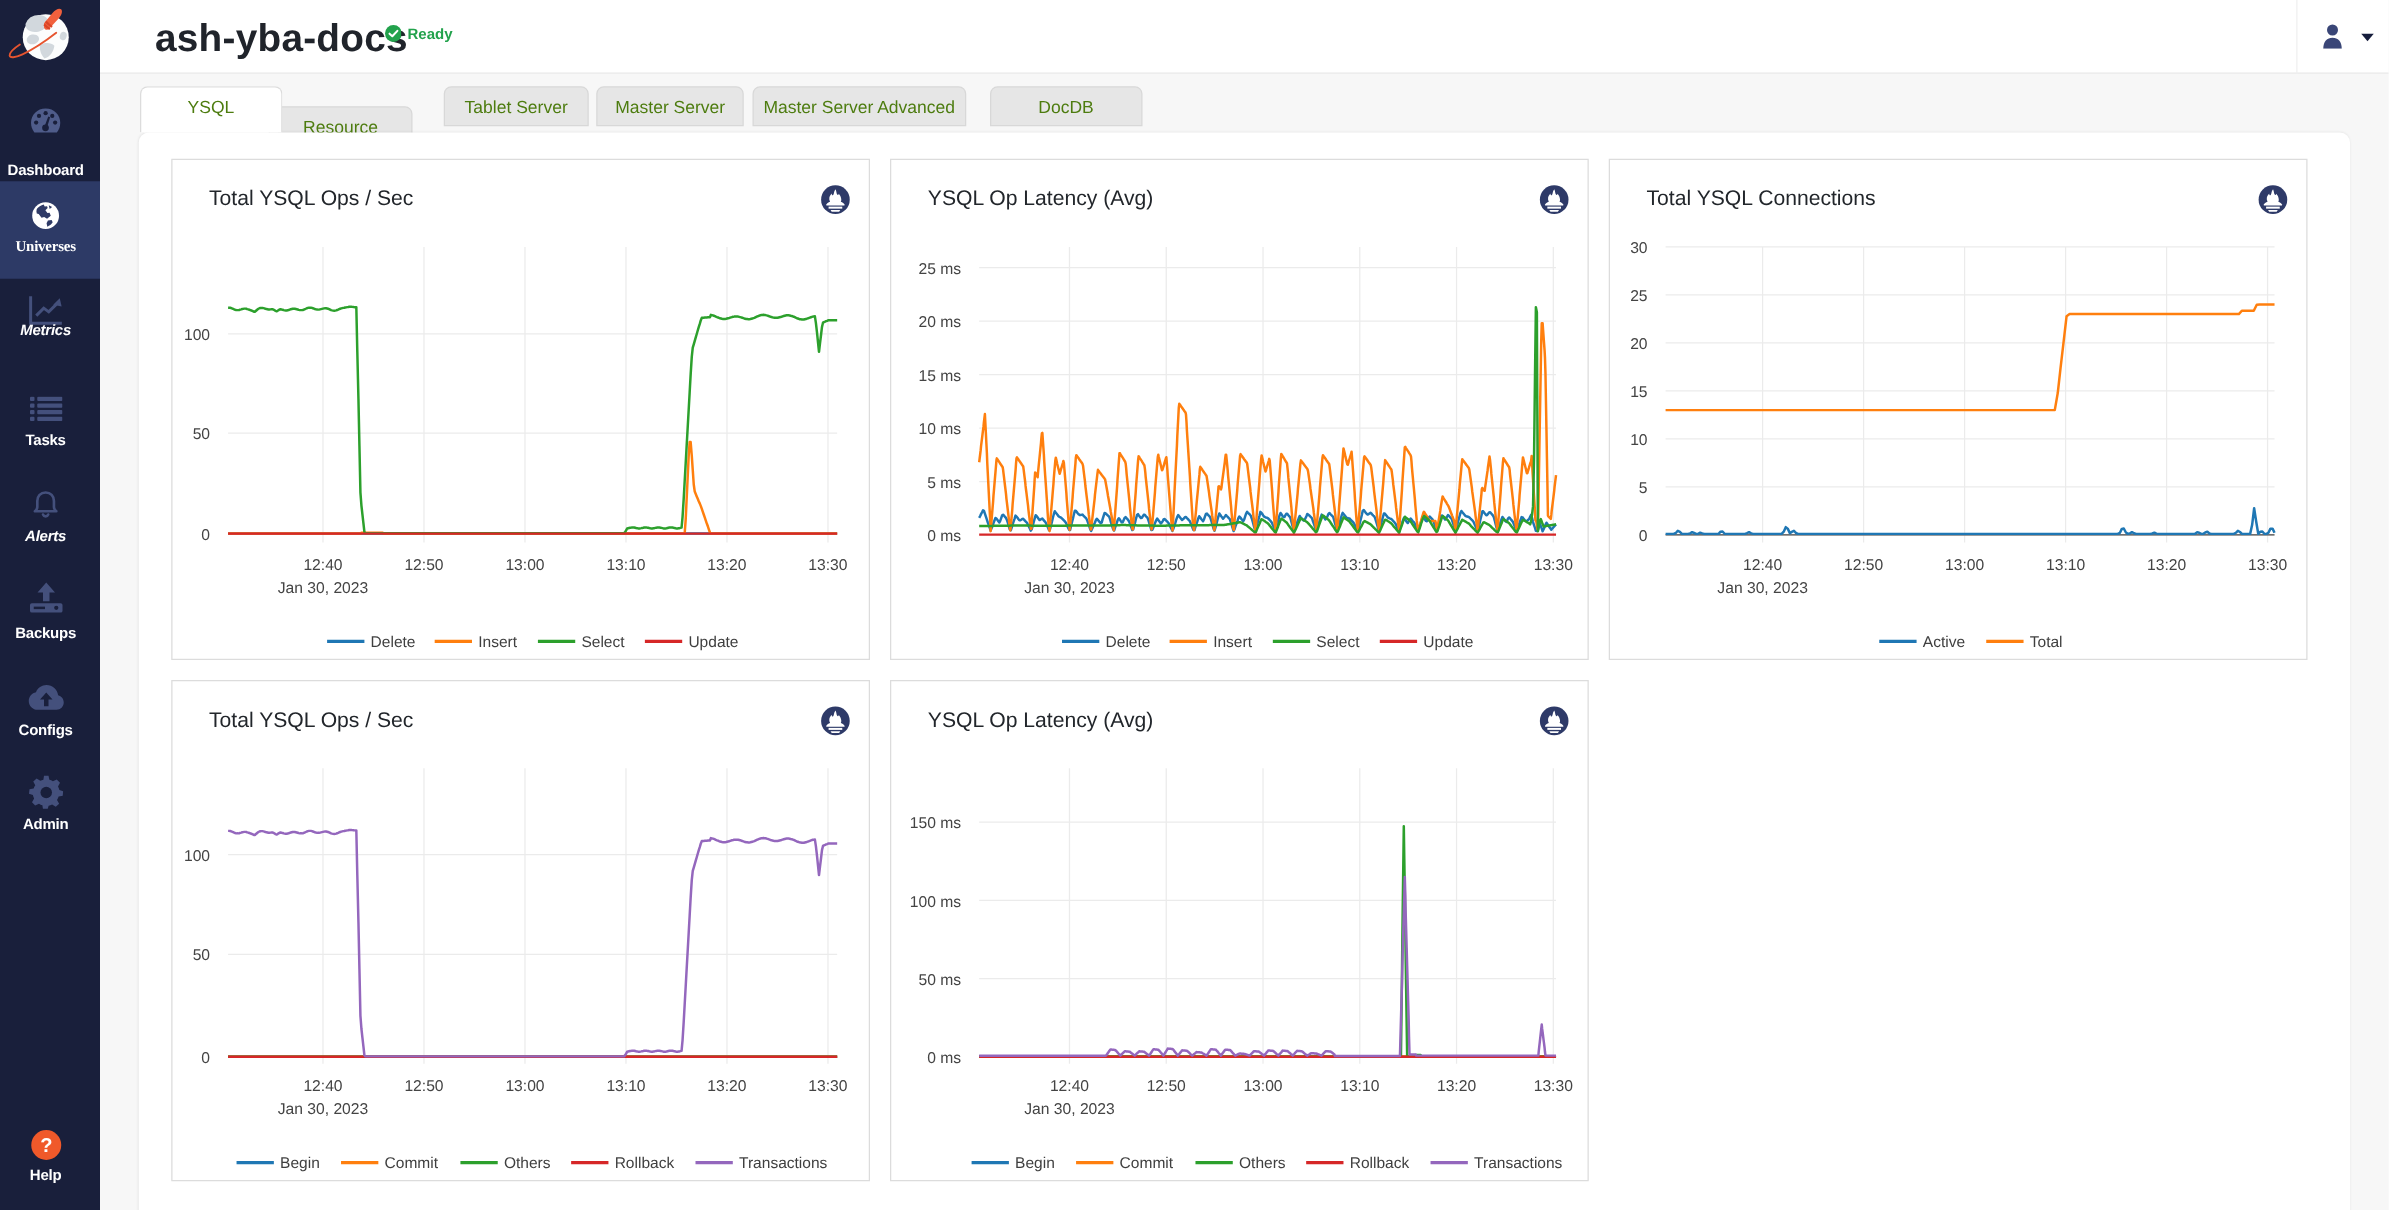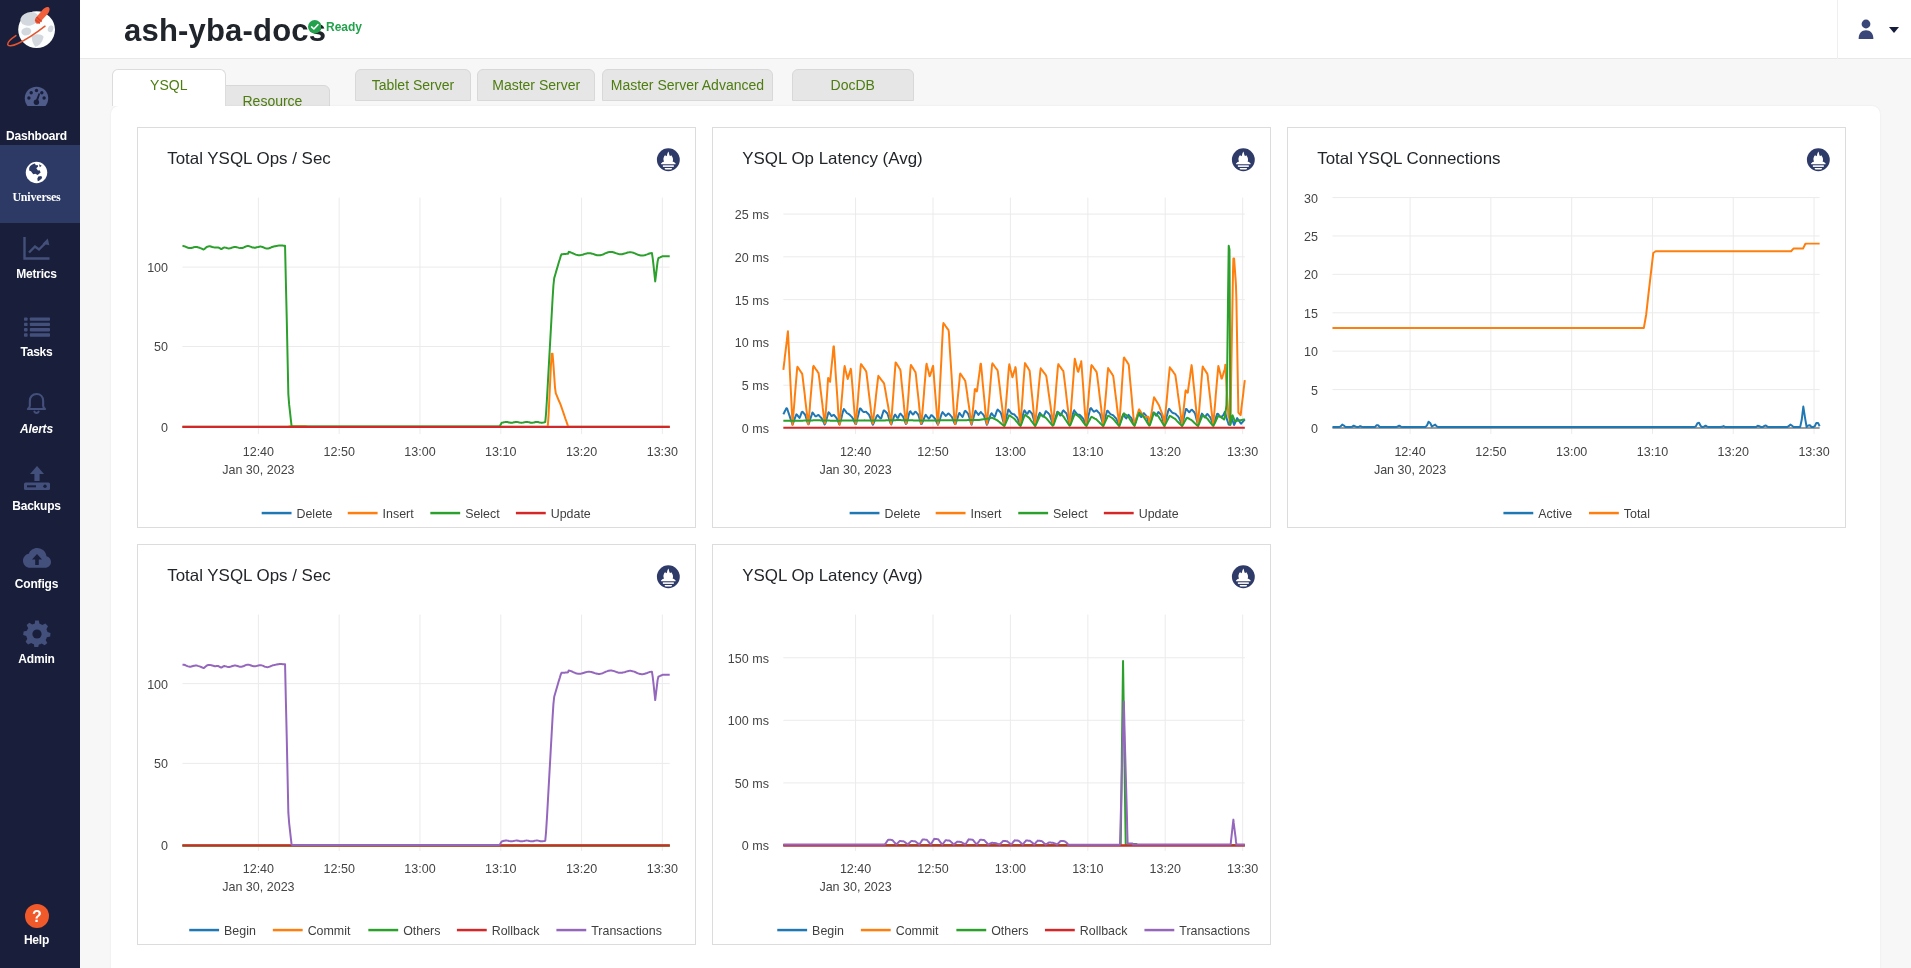--- a/index.html
+++ b/index.html
@@ -86,21 +86,21 @@
     </div>
 <div class="nav-item" style="top:234px;height:28px;display:flex;align-items:center;justify-content:center;">
       <svg width="30" height="26" viewBox="0 0 30 26">
         <g stroke="#44507c" stroke-width="2.4" fill="none">
           <path d="M2.5,2 L2.5,23.5 L27.5,23.5"></path>
           <path d="M7,17.5 L13,11.5 L17,14.5 L25,6.5"></path>
         </g>
         <path fill="#44507c" d="M25.8,3.6 L27.3,10.2 L20.6,8.7 Z"></path>
       </svg>
     </div>
-<div class="nav-item" style="top:267px;">
+<div class="nav-item" style="top:257px;font-style:italic;">
       <span class="lbl">Metrics</span>
     </div>
 <div class="nav-item" style="top:313px;height:28px;display:flex;align-items:center;justify-content:center;">
       <svg width="26" height="20" viewBox="0 0 26 20">
         <g fill="#44507c">
           <rect x="0" y="0.4" width="3.6" height="3.4" rx="0.8"></rect>
           <rect x="5.8" y="0.4" width="20.2" height="3.4" rx="0.8"></rect>
           <rect x="0" y="5.7" width="3.6" height="3.4" rx="0.8"></rect>
           <rect x="5.8" y="5.7" width="20.2" height="3.4" rx="0.8"></rect>
           <rect x="0" y="11" width="3.6" height="3.4" rx="0.8"></rect>

